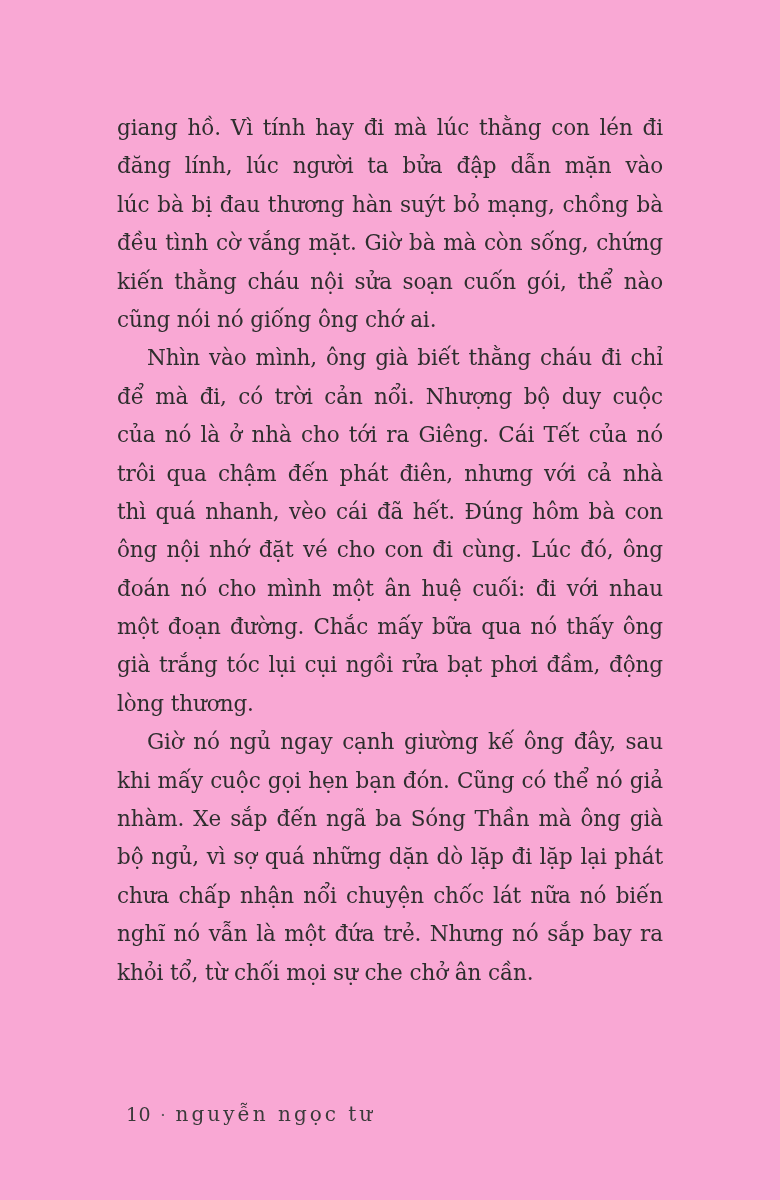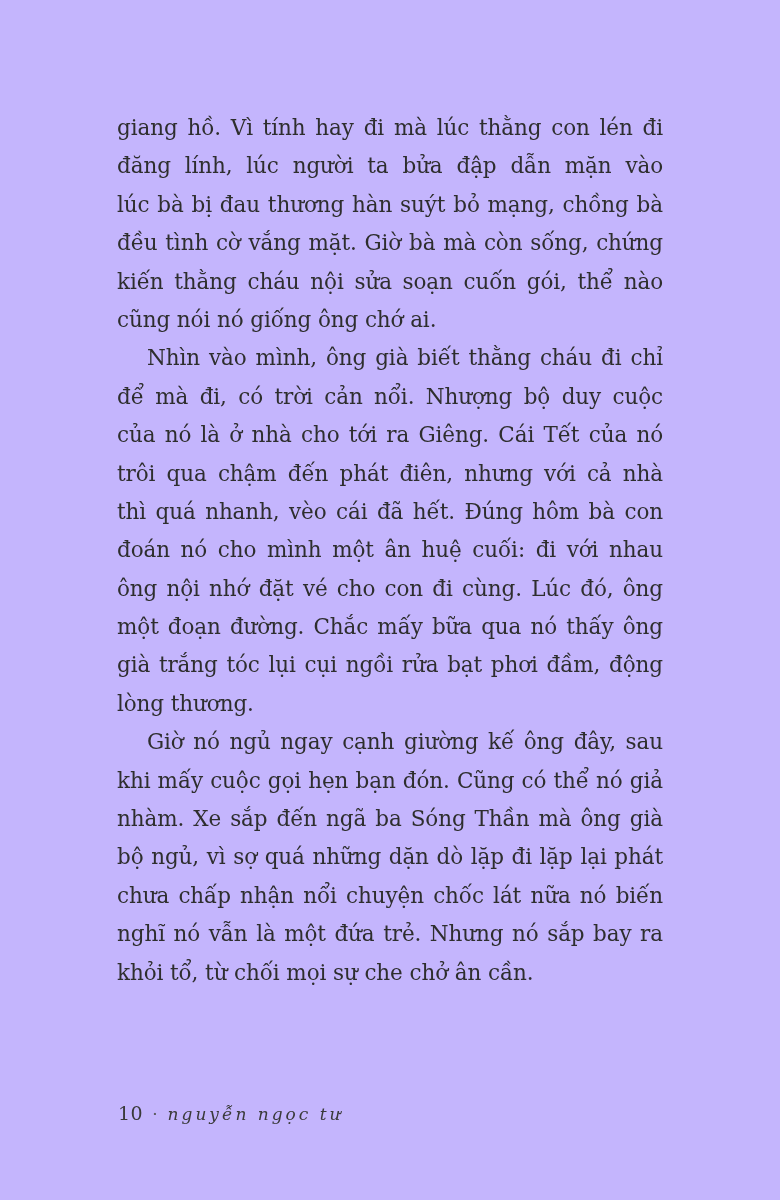--- a/index.html
+++ b/index.html
@@ -1,20 +1,20 @@
 <!DOCTYPE html>
 <html><head>
 <meta charset="utf-8">
 <style>
   html, body { margin: 0; padding: 0; }
   .page {
     position: relative;
     width: 780px;
     height: 1200px;
-    background: #c4b5fd;
+    background: #f9a8d4;
     font-family: "DejaVu Serif", "Liberation Serif", serif;
     color: #2e2e2e;
     overflow: hidden;
   }
   .text-block {
     position: absolute;
     left: 117px;
     top: 109px;
     width: 546px;
   }
@@ -37,30 +37,30 @@
     position: absolute;
     left: 118px;
     top: 1102px;
     display: flex;
     align-items: baseline;
     color: #3a3a3a;
   }
   .pagenum {
     font-size: 19px;
     letter-spacing: 0.5px;
+    margin-left: 8px;
   }
   .sep {
     font-size: 17px;
     margin: 0 10px 0 9px;
     color: #555555;
   }
   .author {
-    font-size: 17px;
+    font-size: 20px;
     letter-spacing: 3px;
-    font-style: italic;
   }
 </style>
 </head>
 <body>
 
 <div class="page">
 
   <main class="text-block">
 
     <section class="para">
@@ -71,22 +71,22 @@
       <div class="line j">kiến thằng cháu nội sửa soạn cuốn gói, thể nào</div>
       <div class="line last">cũng nói nó giống ông chớ ai.</div>
     </section>
 
     <section class="para">
       <div class="line j indent">Nhìn vào mình, ông già biết thằng cháu đi chỉ</div>
       <div class="line j">để mà đi, có trời cản nổi. Nhượng bộ duy cuộc</div>
       <div class="line j">của nó là ở nhà cho tới ra Giêng. Cái Tết của nó</div>
       <div class="line j">trôi qua chậm đến phát điên, nhưng với cả nhà</div>
       <div class="line j">thì quá nhanh, vèo cái đã hết. Đúng hôm bà con</div>
+      <div class="line j">ông nội nhớ đặt vé cho con đi cùng. Lúc đó, ông</div>
       <div class="line j">đoán nó cho mình một ân huệ cuối: đi với nhau</div>
-      <div class="line j">ông nội nhớ đặt vé cho con đi cùng. Lúc đó, ông</div>
       <div class="line j">một đoạn đường. Chắc mấy bữa qua nó thấy ông</div>
       <div class="line j">già trắng tóc lụi cụi ngồi rửa bạt phơi đầm, động</div>
       <div class="line last">lòng thương.</div>
     </section>
 
     <section class="para">
       <div class="line j indent">Giờ nó ngủ ngay cạnh giường kế ông đây, sau</div>
       <div class="line j">khi mấy cuộc gọi hẹn bạn đón. Cũng có thể nó giả</div>
       <div class="line j">nhàm. Xe sắp đến ngã ba Sóng Thần mà ông già</div>
       <div class="line j">bộ ngủ, vì sợ quá những dặn dò lặp đi lặp lại phát</div>

